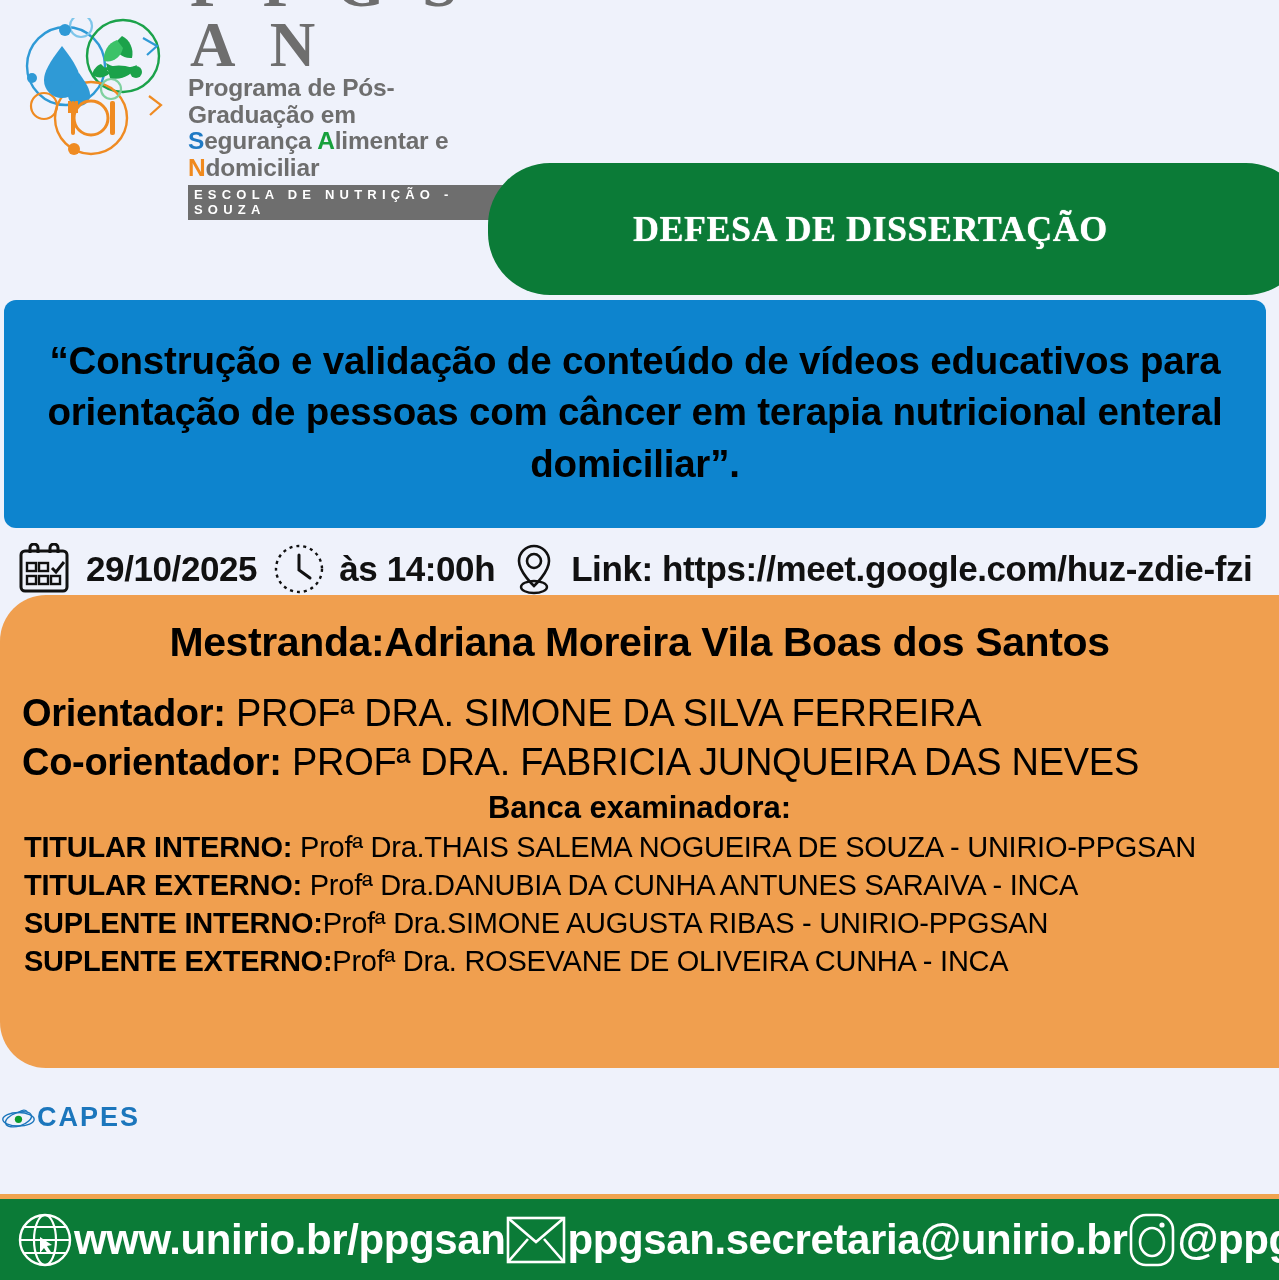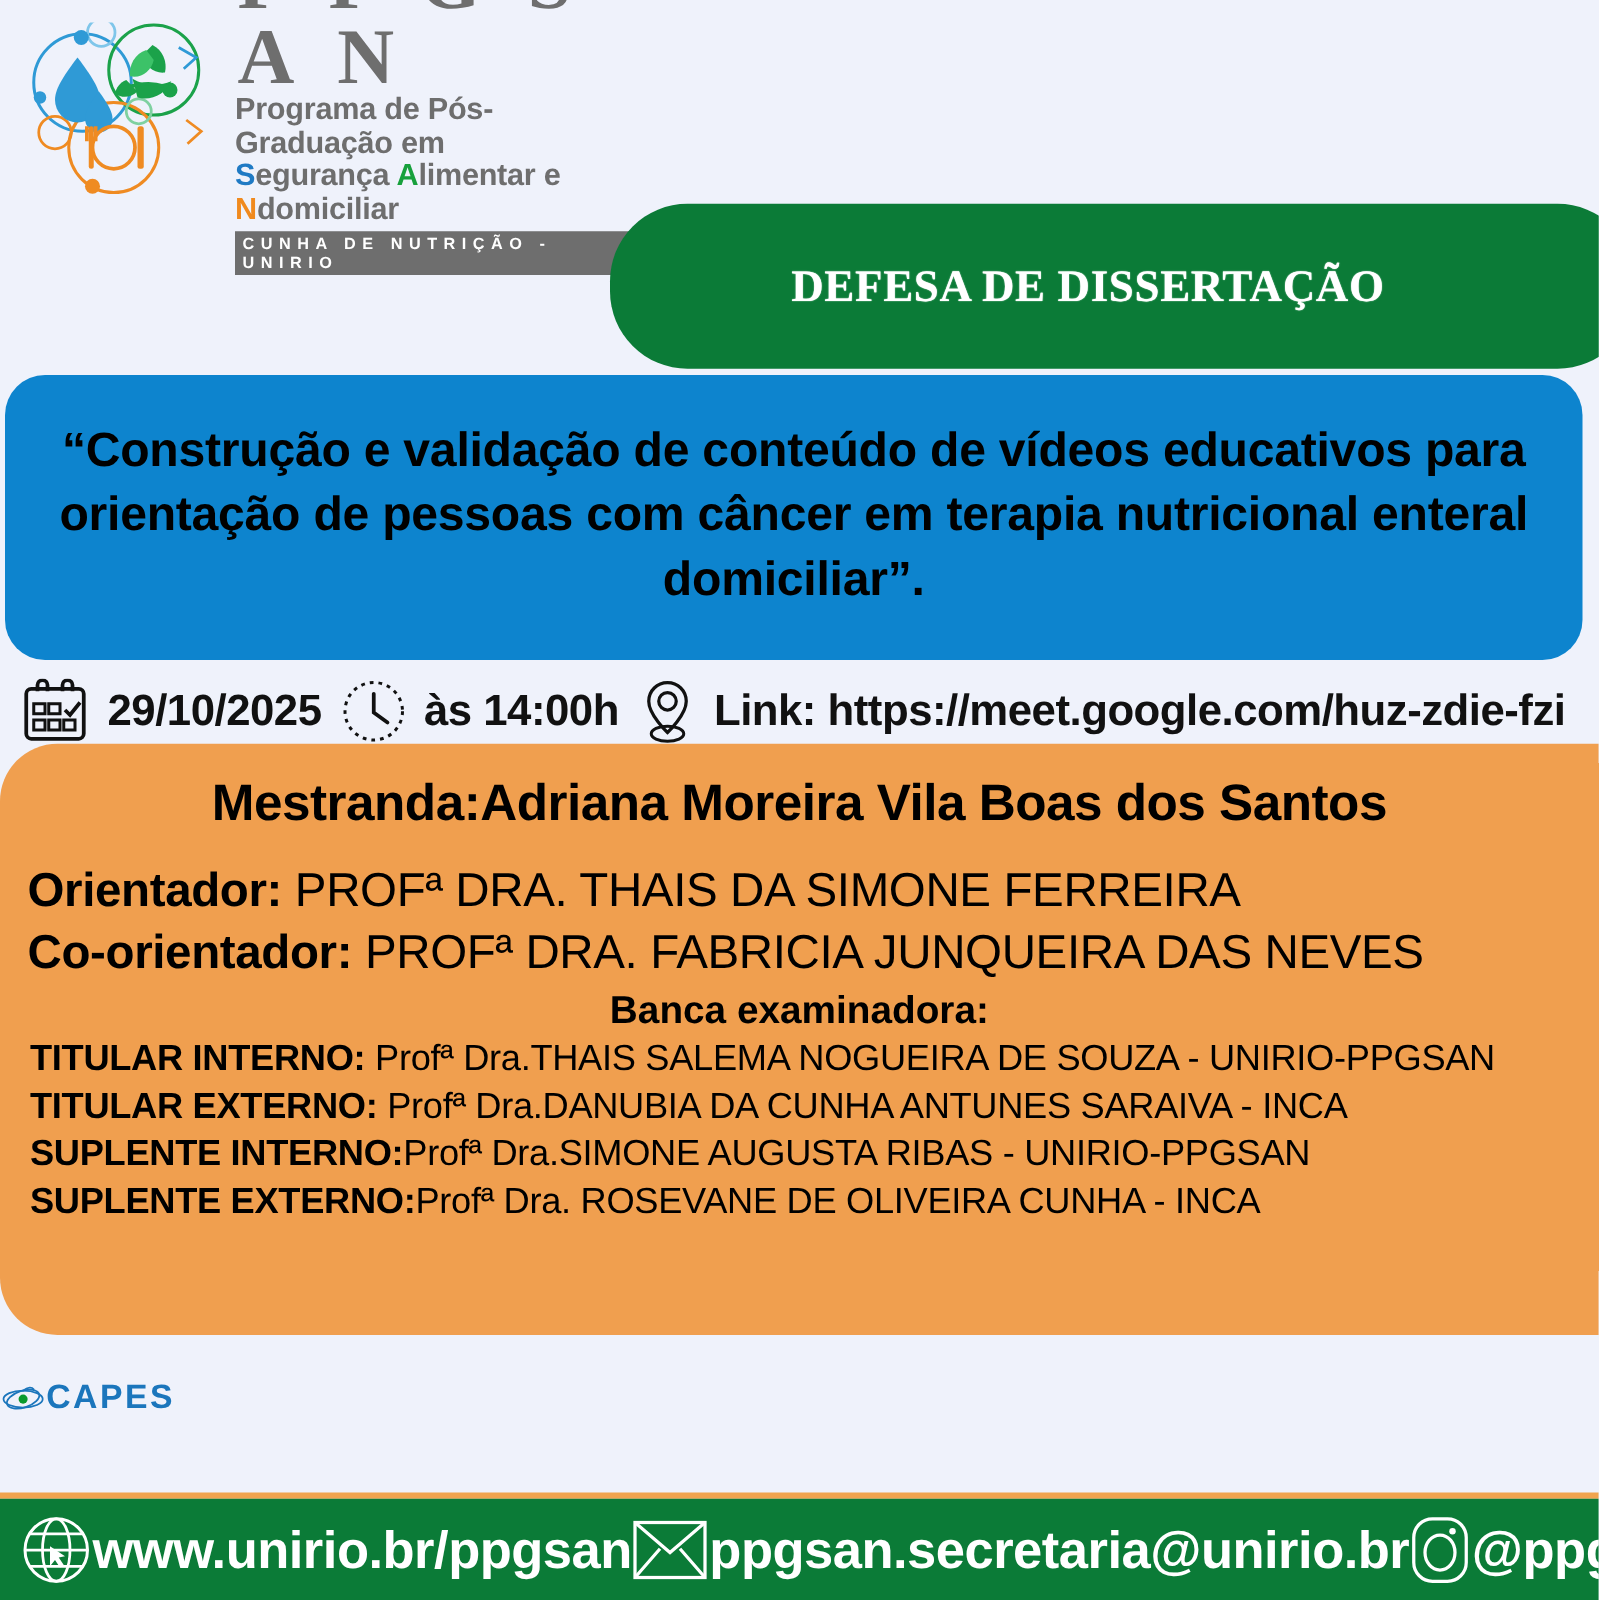--- a/index.html
+++ b/index.html
@@ -40,21 +40,21 @@
   }
   .green-pill .t{
     font-family:"Liberation Serif", serif;
     color:#ffffff;font-weight:700;font-size:36px;letter-spacing:.5px;
     text-shadow:0 0 1px #fff;
   }
 
   
   .blue-pill{
     position:absolute;left:4px;top:300px;width:1262px;height:228px;
-    background:#0d84ce;border-radius:32px;
+    background:#0d84ce;border-radius:12px;
     display:flex;align-items:center;justify-content:center;
     box-sizing:border-box;padding:6px 36px 10px 36px;
   }
   .blue-pill .t{
     color:#000;font-weight:700;font-size:38.5px;line-height:1.33;
     text-align:center;letter-spacing:-.2px;
   }
 
   
   .info-row{
@@ -140,21 +140,21 @@
         <rect x="57" y="83" width="3" height="12" fill="#ef8b22"></rect>
         <rect x="92" y="83" width="5" height="34" rx="2" fill="#ef8b22"></rect>
         <path d="M125 20 l14 8 -10 9" fill="none" stroke="#2f9ad6" stroke-width="2.2"></path>
         <path d="M131 78 l12 9 -11 10" fill="none" stroke="#ef8b22" stroke-width="2.2"></path>
       </svg>
     </div>
     <div class="brand-text">
       <div class="ppgsan-word">P P G S A N</div>
       <div class="ppgsan-sub1">Programa de Pós-Graduação em</div>
       <div class="ppgsan-sub2"><span class="b">S</span><span>egurança </span><span class="g">A</span><span>limentar e </span><span class="o">N</span><span>domiciliar</span></div>
-      <div class="ppgsan-bar">CUNHA DE NUTRIÇÃO - UNIRIO</div>
+      <div class="ppgsan-bar">ESCOLA DE NUTRIÇÃO - SOUZA</div>
     </div>
   </div>
 
   <div class="green-pill">
     <div class="t">DEFESA DE DISSERTAÇÃO</div>
   </div>
 
   <div class="blue-pill">
     <div class="t">“Construção e validação de conteúdo de vídeos educativos para orientação de pessoas com câncer em terapia nutricional enteral domiciliar”.</div>
   </div>
@@ -186,21 +186,21 @@
       <circle cx="23" cy="19" r="7" fill="none" stroke="#111" stroke-width="2.6"></circle>
       <ellipse cx="23" cy="45" rx="13" ry="6" fill="none" stroke="#111" stroke-width="2.4"></ellipse>
     </svg>
     <div class="gap-a"></div>
     <div class="txt">Link: https://meet.google.com/huz-zdie-fzi</div>
   </div>
 
   <div class="orange">
     <div class="mestranda"><b>Mestranda:</b><span>Adriana Moreira Vila Boas dos Santos</span></div>
 
-    <div class="orient"><b>Orientador:</b> <span>PROFª DRA. THAIS DA SIMONE FERREIRA</span></div>
+    <div class="orient"><b>Orientador:</b> <span>PROFª DRA. SIMONE DA SILVA FERREIRA</span></div>
 
     <div class="coorient"><b>Co-orientador:</b> <span>PROFª DRA.  FABRICIA JUNQUEIRA DAS NEVES</span></div>
 
     <div class="banca">Banca examinadora:</div>
 
     <div class="member"><b>TITULAR INTERNO:</b> <span>Profª Dra.THAIS SALEMA NOGUEIRA DE SOUZA - UNIRIO-PPGSAN</span></div>
     <div class="member"><b>TITULAR EXTERNO:</b> <span>Profª Dra.DANUBIA DA CUNHA ANTUNES SARAIVA - INCA</span></div>
     <div class="member"><b>SUPLENTE INTERNO:</b><span>Profª Dra.SIMONE AUGUSTA RIBAS - UNIRIO-PPGSAN</span></div>
     <div class="member"><b>SUPLENTE EXTERNO:</b><span>Profª Dra. ROSEVANE DE OLIVEIRA CUNHA - INCA</span></div>
   </div>

